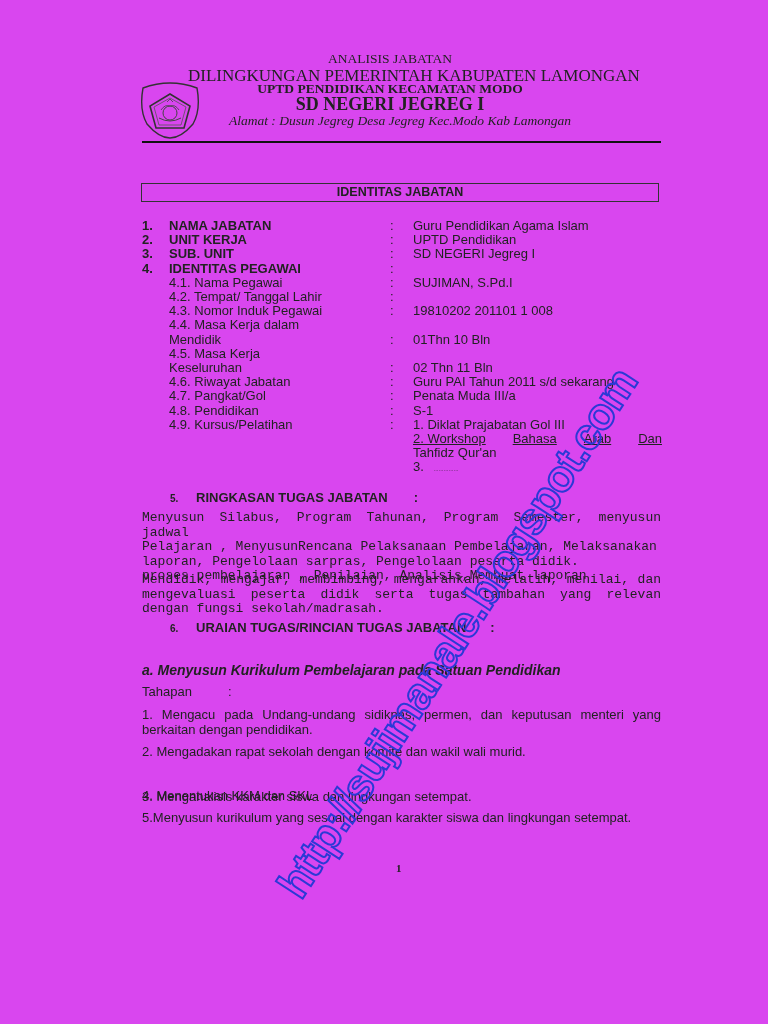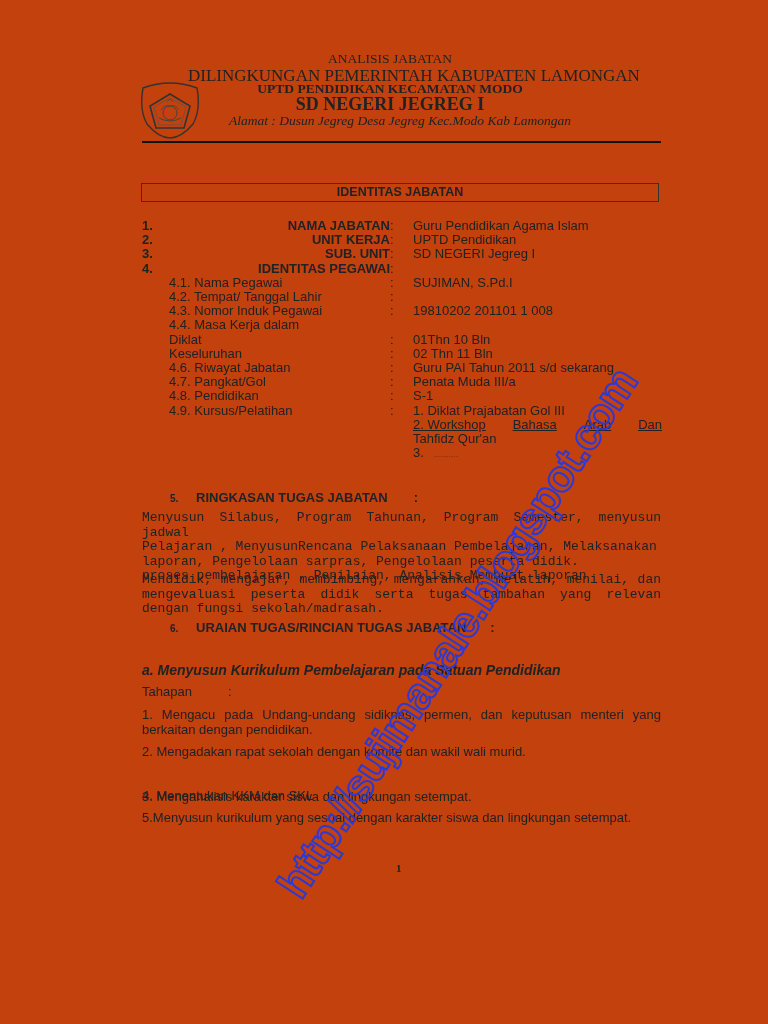--- a/index.html
+++ b/index.html
@@ -1,37 +1,37 @@
 <!DOCTYPE html>
 <html><head>
 <meta charset="utf-8">
 <style>
   html, body { margin:0; padding:0; background:#ffffff; }
   body { width:768px; height:1024px; position:relative; overflow:hidden; }
-  .page { position:absolute; left:0; top:0; width:768px; height:1024px; background:#c2410c; }
+  .page { position:absolute; left:0; top:0; width:768px; height:1024px; background:#d946ef; }
   .serif { font-family: "Liberation Serif", "DejaVu Serif", serif; color:#222; }
   .sans { font-family: "Liberation Sans", "DejaVu Sans", sans-serif; color:#222; }
 
   
   .logo { position:absolute; left:137px; top:80px; width:66px; height:60px; }
   .kop { position:absolute; left:180px; width:420px; text-align:center; white-space:nowrap; }
   .kop1 { top:51px; font-size:13.5px; left:180px; width:420px; }
   .kop2 { top:66px; font-size:17px; left:188px; width:420px; }
   .kop3 { top:81px; font-size:13.5px; font-weight:bold; left:180px; width:420px; }
   .kop4 { top:94px; font-size:18px; font-weight:bold; left:180px; width:420px; }
   .kop5 { top:113px; font-size:13.5px; font-style:italic; left:190px; width:420px; }
   .kop-rule { position:absolute; left:142px; top:141px; width:519px; height:2px; background:#111; }
 
   .title-box { position:absolute; left:141px; top:183px; width:516px; height:17px; border:1.5px solid #333;
                text-align:center; font-size:12.5px; font-weight:bold; line-height:17px; }
 
   .ident { position:absolute; left:142px; top:219px; width:520px; font-size:13px; line-height:14.2px; }
   .row { display:flex; }
   .row .num { width:27px; font-weight:bold; }
-  .row .lbl { width:221px;text-align:right; }
+  .row .lbl { width:221px; }
   .row .lbl.b { font-weight:bold; }
   .row .sub { width:248px; padding-left:27px; box-sizing:border-box; }
   .row .colon { width:23px; text-align:left; }
   .row .val { flex:1; }
   .just { display:flex; justify-content:space-between;text-decoration:underline; }
 
   .sec { position:absolute; left:142px; font-size:13px; font-weight:bold;margin-left:28px; }
   .sec .n { font-size:10px; display:inline-block; width:26px; }
   .para { position:absolute; left:142px; width:519px; font-size:13px; line-height:14.5px; text-align:justify;font-family:Liberation Mono, monospace; }
   .para-j { text-align:justify; text-align-last:auto; }
@@ -106,23 +106,26 @@
     </div>
     <div class="row">
       <span class="sub">4.3. Nomor Induk Pegawai</span>
       <span class="colon">:</span>
       <span class="val">19810202 201101 1 008</span>
     </div>
     <div class="row">
       <span class="sub">4.4. Masa Kerja dalam</span>
     </div>
     <div class="row">
-      <span class="sub">Diklat</span>
+      <span class="sub">Mendidik</span>
       <span class="colon">:</span>
       <span class="val">01Thn 10 Bln</span>
+    </div>
+    <div class="row">
+      <span class="sub">4.5. Masa Kerja</span>
     </div>
     <div class="row">
       <span class="sub">Keseluruhan</span>
       <span class="colon">:</span>
       <span class="val">02 Thn 11 Bln</span>
     </div>
     <div class="row">
       <span class="sub">4.6. Riwayat Jabatan</span>
       <span class="colon">:</span>
       <span class="val">Guru PAI Tahun 2011 s/d sekarang</span>

